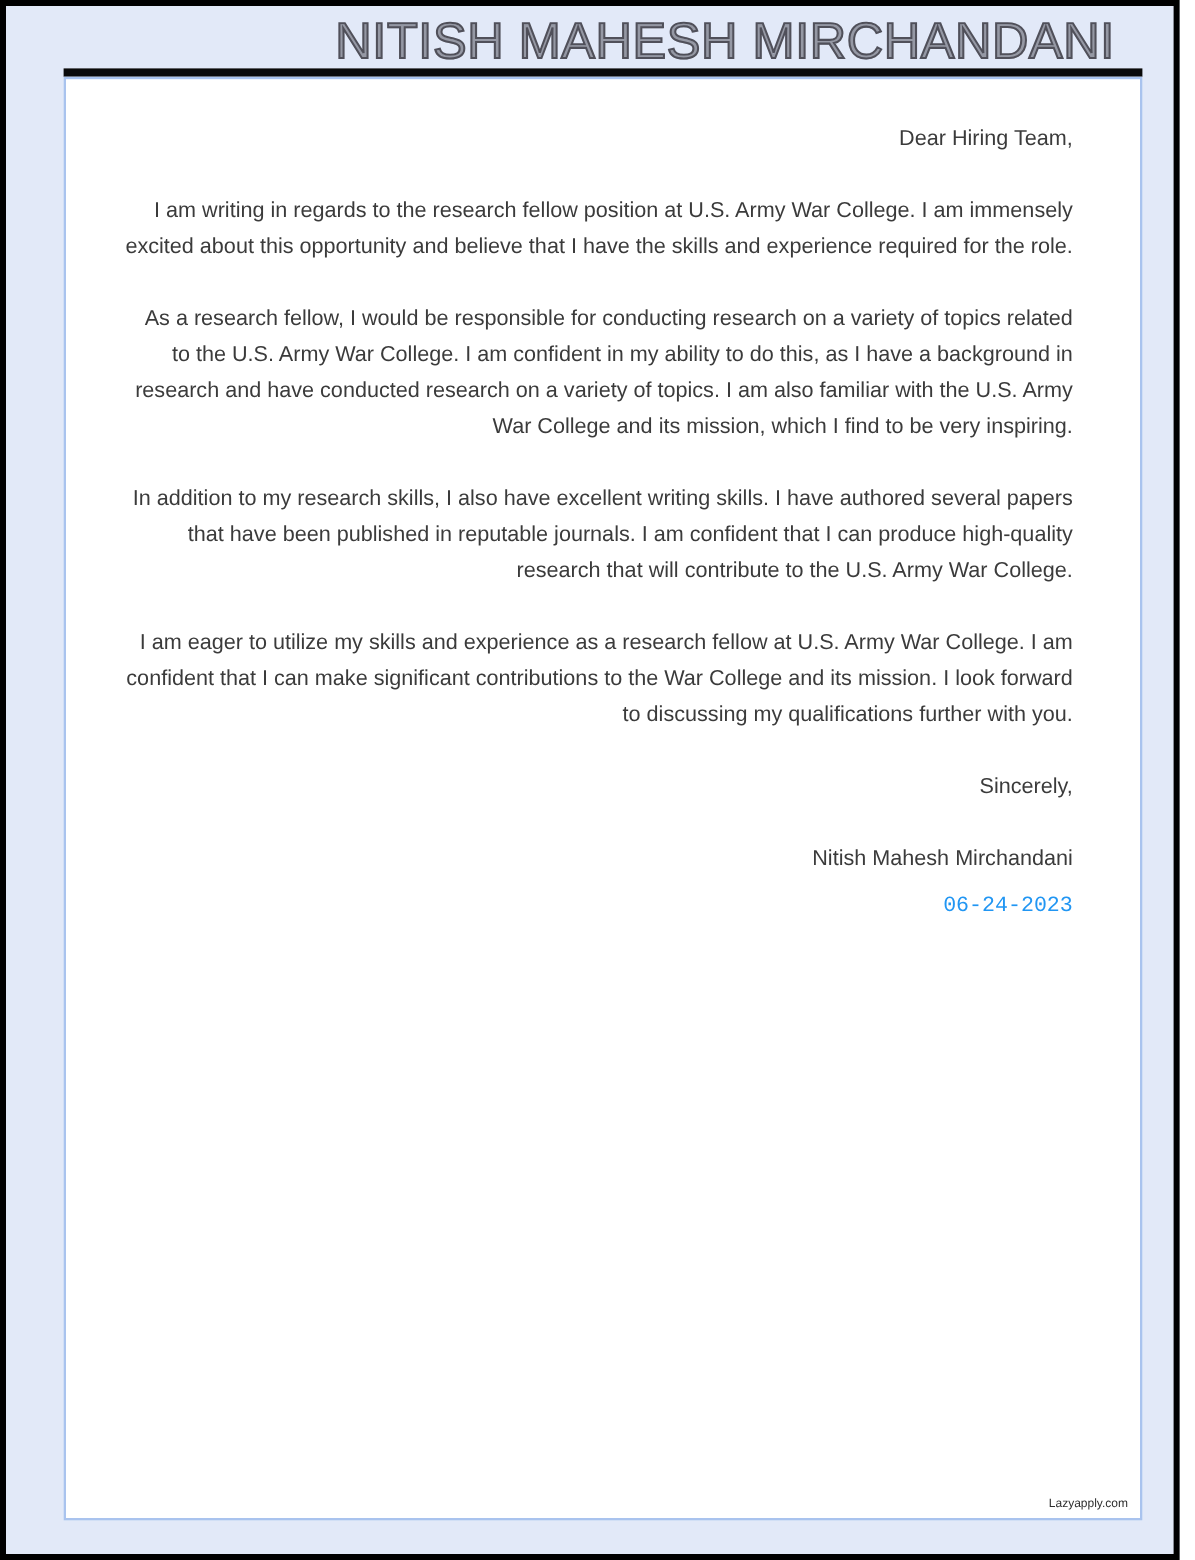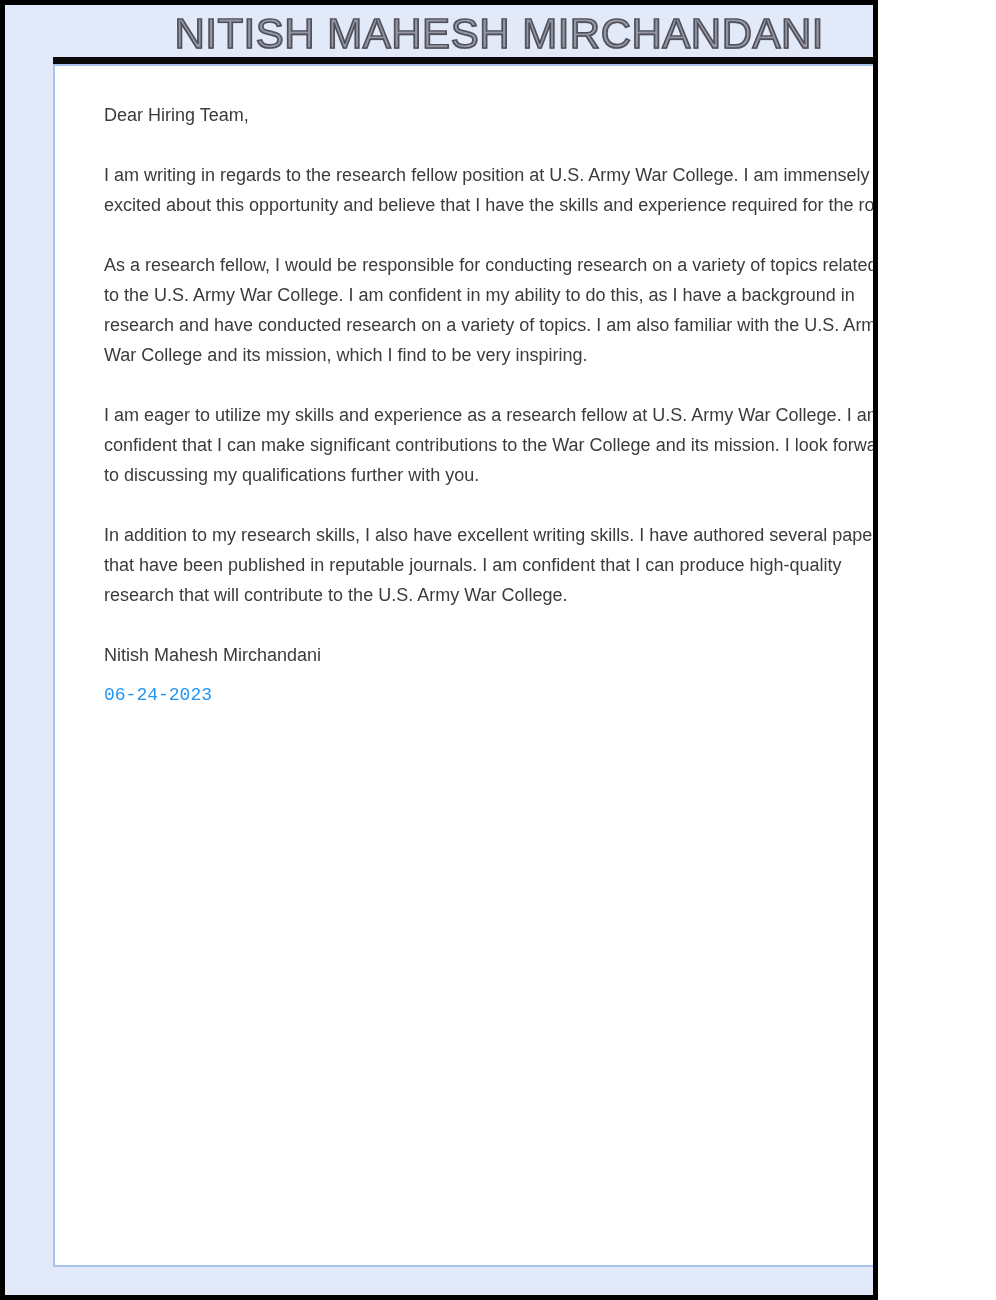--- a/index.html
+++ b/index.html
@@ -2,21 +2,21 @@
 <html><head>
 <meta charset="utf-8">
 <style>
   html, body {
     margin: 0;
     padding: 0;
     background: #ffffff;
   }
   .canvas {
     position: relative;
-    width: 878px;
+    width: 983px;
     height: 1300px;
     box-sizing: border-box;
     background: #e2e9f8;
     border: 5px solid #000000;
     overflow: hidden;
     font-family: "Liberation Sans", sans-serif;
   }
   .header-name {
     position: absolute;
     top: 6px;
@@ -48,20 +48,21 @@
     background: #ffffff;
     border: 2px solid #a9c3ee;
     padding: 34px 55px 0 49px;
     color: #3b3b3b;
     font-size: 18px;
     line-height: 30px;
   }
   .page p {
     margin: 0 0 30px 0;
     max-width: 790px;
+    text-align: right;
   }
   .page p.signature-name {
     margin-bottom: 10px;
   }
   .page p.letter-date {
     color: #2196f3;
     margin-bottom: 0;
     font-family: Liberation Mono, monospace;
   }
   .brand-footer {
@@ -83,24 +84,25 @@
   <div class="header-divider"></div>
 
   <div class="page">
 
     <p>Dear Hiring Team,</p>
 
     <p>I am writing in regards to the research fellow position at U.S. Army War College. I am immensely excited about this opportunity and believe that I have the skills and experience required for the role.</p>
 
     <p>As a research fellow, I would be responsible for conducting research on a variety of topics related to the U.S. Army War College. I am confident in my ability to do this, as I have a background in research and have conducted research on a variety of topics. I am also familiar with the U.S. Army War College and its mission, which I find to be very inspiring.</p>
 
+    <p>In addition to my research skills, I also have excellent writing skills. I have authored several papers that have been published in reputable journals. I am confident that I can produce high-quality research that will contribute to the U.S. Army War College.</p>
+
     <p>I am eager to utilize my skills and experience as a research fellow at U.S. Army War College. I am confident that I can make significant contributions to the War College and its mission. I look forward to discussing my qualifications further with you.</p>
 
-    <p>In addition to my research skills, I also have excellent writing skills. I have authored several papers that have been published in reputable journals. I am confident that I can produce high-quality research that will contribute to the U.S. Army War College.</p>
-
+    <p>Sincerely,</p>
 
     <p class="signature-name">Nitish Mahesh Mirchandani</p>
 
     <p class="letter-date">06-24-2023</p>
 
     <div class="brand-footer">Lazyapply.com</div>
 
   </div>
 
 </div>

